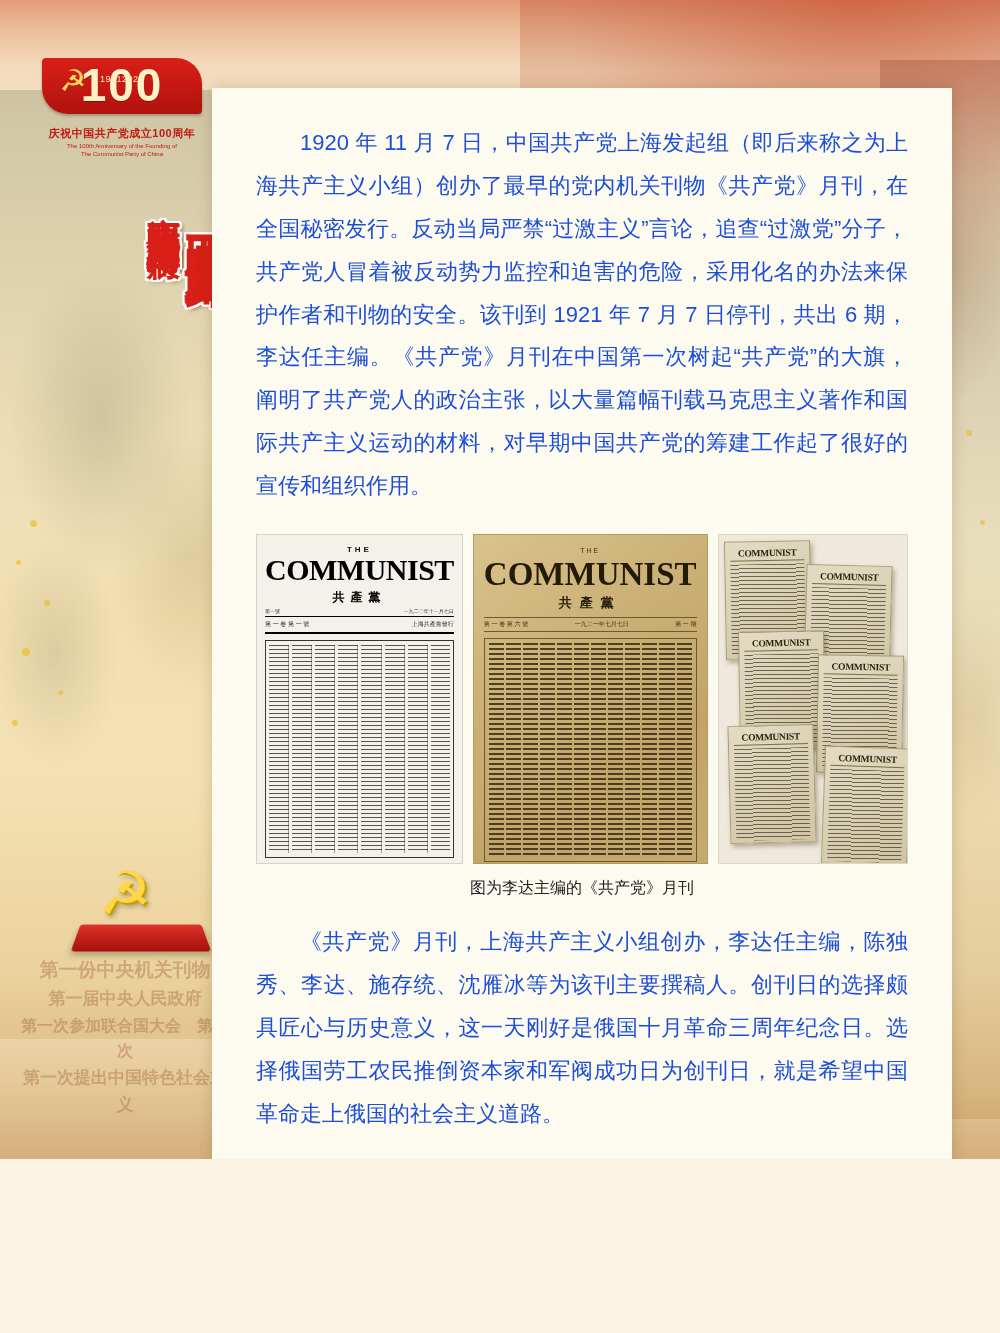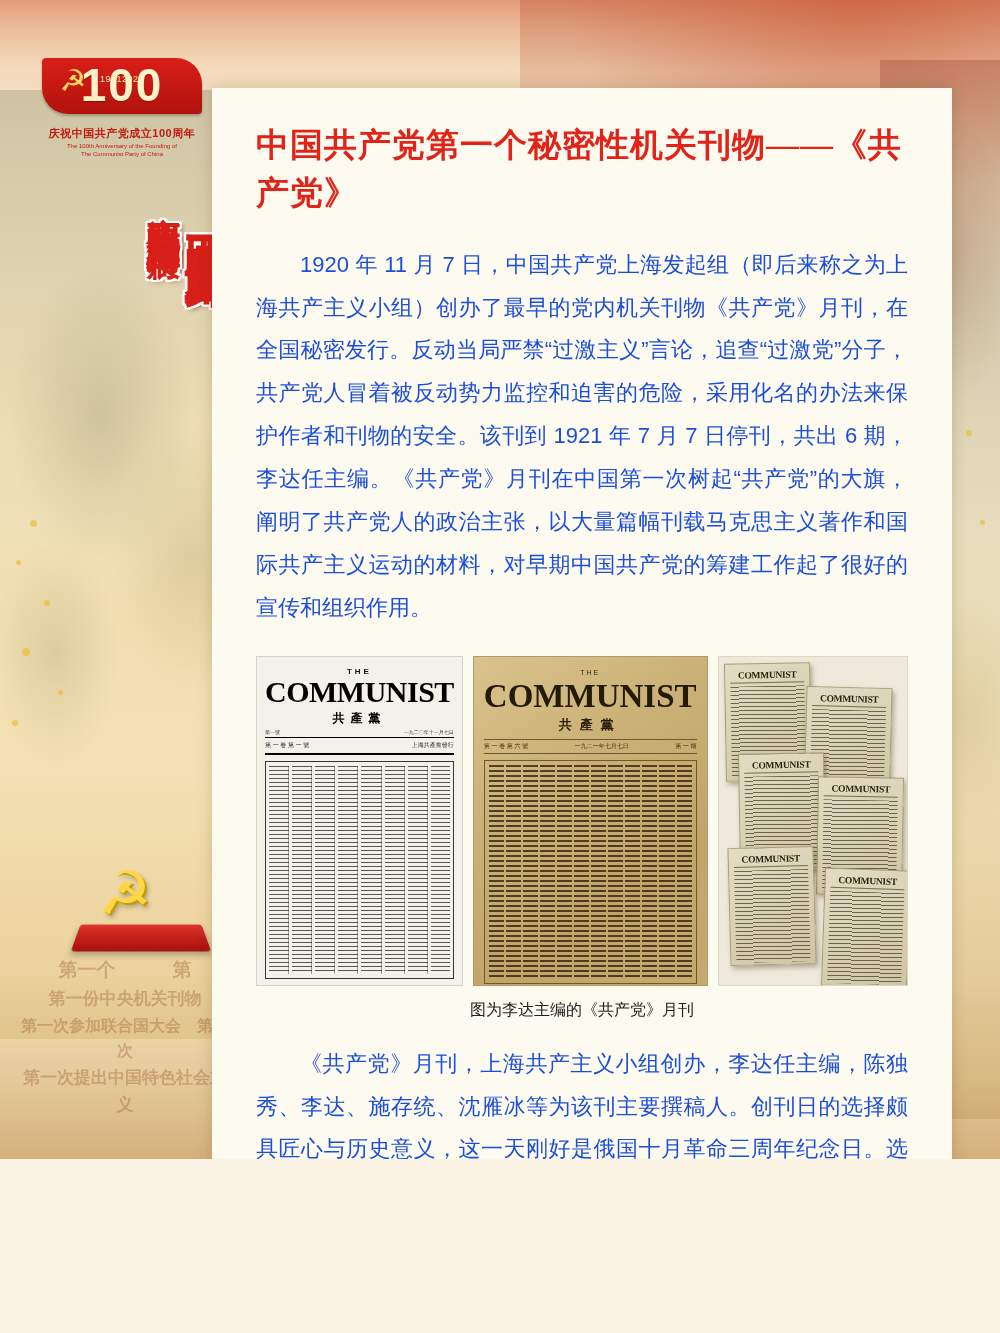--- a/index.html
+++ b/index.html
@@ -509,30 +509,29 @@
     <div class="vcol vcol-main">中国共产党党史上的第一</div>
     <div class="vcol vcol-sub">庆祝中国共产党成立一〇〇周年特展</div>
   </div>
 
   <div id="party-emblem">
     <div class="pe-base"></div>
     <div class="pe-sym">☭</div>
   </div>
 
   <div class="ghost-block">
-    <div>第一个　　　第</div>
     <div>第一份中央机关刊物</div>
+    <div>第一届中央人民政府</div>
     <div>第一次参加联合国大会　第一次</div>
     <div>第一次提出中国特色社会主义</div>
   </div>
 
   <div id="card">
     <div id="card-inner">
 
-      <h1 id="doc-title">中国共产党第一个秘密性机关刊物——《共产党》</h1>
 
       <p class="para">1920 年 11 月 7 日，中国共产党上海发起组（即后来称之为上海共产主义小组）创办了最早的党内机关刊物《共产党》月刊，在全国秘密发行。反动当局严禁“过激主义”言论，追查“过激党”分子，共产党人冒着被反动势力监控和迫害的危险，采用化名的办法来保护作者和刊物的安全。该刊到 1921 年 7 月 7 日停刊，共出 6 期，李达任主编。《共产党》月刊在中国第一次树起“共产党”的大旗，阐明了共产党人的政治主张，以大量篇幅刊载马克思主义著作和国际共产主义运动的材料，对早期中国共产党的筹建工作起了很好的宣传和组织作用。</p>
 
       <div id="figure">
         <div class="fig-row">
 
           <div class="img1">
             <div class="i1-the">THE</div>
             <div class="i1-title">COMMUNIST</div>
             <div class="i1-cn">共產黨</div>

